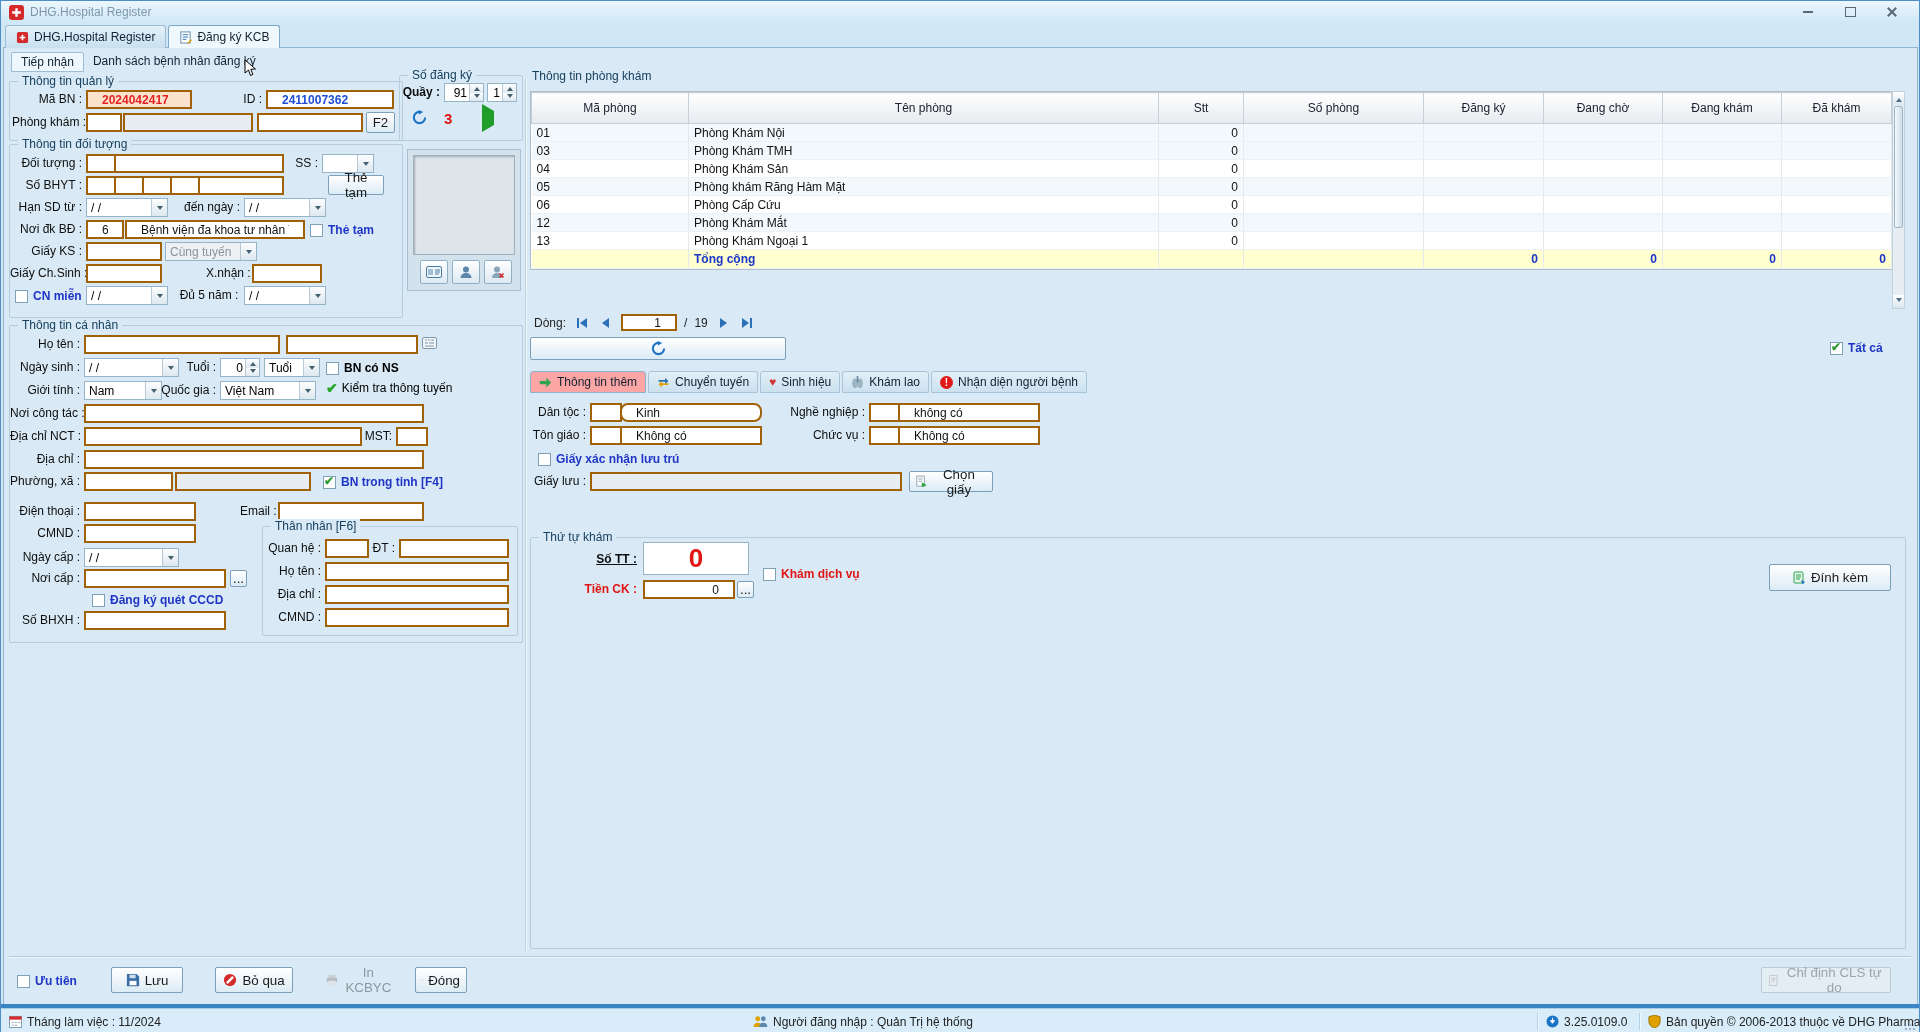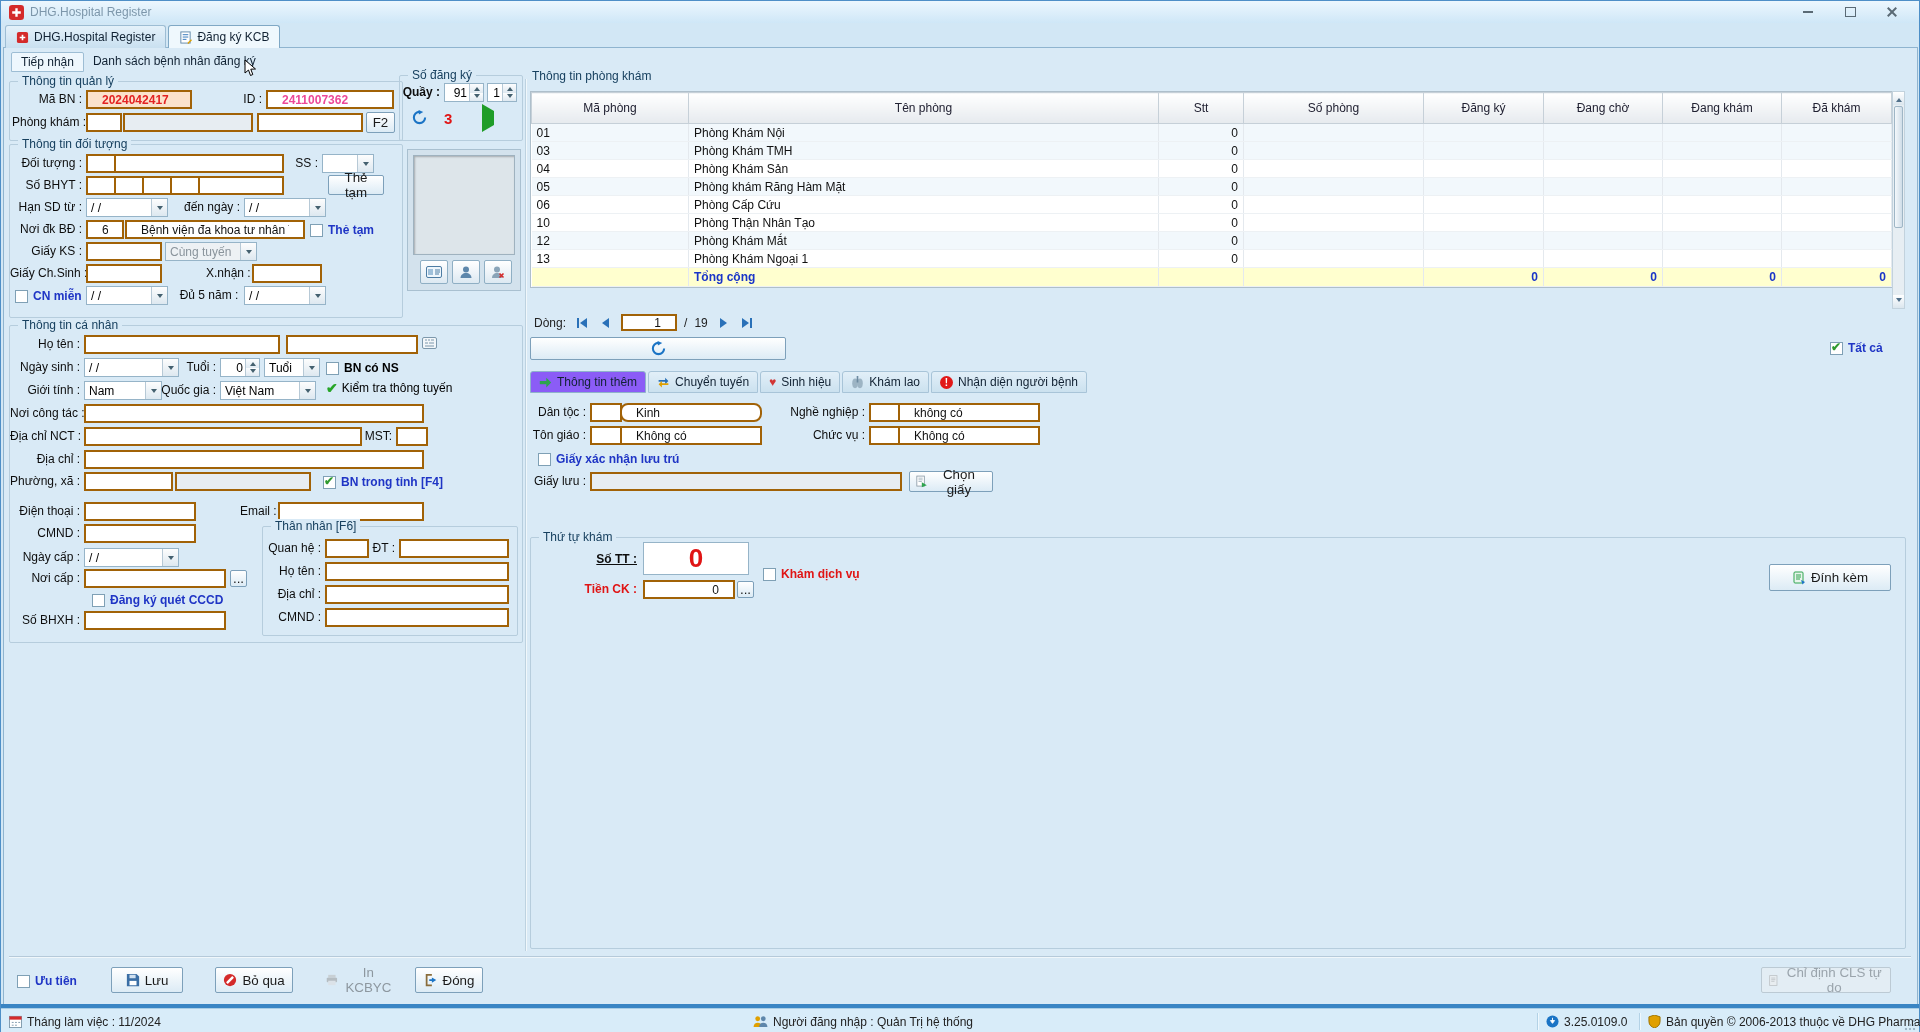--- a/index.html
+++ b/index.html
@@ -57,21 +57,21 @@
   .chk{position:absolute;display:flex;align-items:center;gap:5px;height:16px;}
   .chk .box{width:13px;height:13px;min-width:13px;background:#fff;border:1px solid #7fa0b5;position:relative;box-sizing:border-box;}
   .chk.checked .box::after{content:"✔";position:absolute;left:0px;top:-3px;font-size:12px;font-weight:bold;color:#2f9a2f;}
   .blue-bold{color:#1f35c5;font-weight:bold;}
   .red-bold{color:#e01515;font-weight:bold;}
   .red-txt{color:#e01515;}
   .bold{font-weight:bold;}
 
   
   .mabn{background:#fbe2cc;color:#e32222;font-weight:bold;}
-  .idval{color:#ec4899;font-weight:bold;}
+  .idval{color:#1d4ed8;font-weight:bold;}
   .photo-panel{position:absolute;left:406px;top:148px;width:112px;height:140px;border:1px solid #a9c0d0;background:#d3e2ed;}
   .photo-frame{position:absolute;left:5px;top:5px;width:100px;height:98px;background:#dde5ea;
     border:1px solid #9fb2bf;box-shadow:inset 1px 1px 2px rgba(0,0,0,.25);}
   .iconbtn{position:absolute;width:26px;height:22px;display:flex;align-items:center;justify-content:center;
     border:1px solid #8fafc4;background:linear-gradient(#fff,#dde9f2);border-radius:2px;}
   .playico{width:0;height:0;border-left:12px solid #1f9d28;border-top:7px solid transparent;border-bottom:7px solid transparent;}
 
   
   .panel-title{position:absolute;color:#17405f;white-space:nowrap;}
   .grid-wrap{position:absolute;left:529px;top:90px;border:1px solid #aebfcb;}
@@ -94,21 +94,21 @@
   .pager{position:absolute;display:flex;align-items:center;gap:7px;color:#222;}
   .nav{width:17px;height:15px;display:flex;align-items:center;justify-content:center;gap:1px;}
   .tri-l{width:0;height:0;border-top:5px solid transparent;border-bottom:5px solid transparent;border-right:7px solid #2a71b8;}
   .tri-r{width:0;height:0;border-top:5px solid transparent;border-bottom:5px solid transparent;border-left:7px solid #2a71b8;}
   .navbar{width:2px;height:10px;background:#2a71b8;}
 
   
   .itabs{position:absolute;left:529px;top:370px;display:flex;gap:2px;height:22px;}
   .itab{display:flex;align-items:center;gap:5px;padding:0 8px;border:1px solid #a8c4d8;border-radius:3px 3px 0 0;
     background:linear-gradient(#e2eff8,#cbe1ef);color:#123;}
-  .itab.active{background:#8b5cf6;border-color:#8fb2cb;}
+  .itab.active{background:#fca5a5;border-color:#8fb2cb;}
   .alert-ic{width:13px;height:13px;border-radius:50%;background:#e11818;color:#fff;font-size:10px;font-weight:bold;
     display:flex;align-items:center;justify-content:center;}
   .heart-ic{color:#d23535;font-size:12px;line-height:12px;}
   .check-ic{color:#27a527;font-weight:bold;font-size:14px;line-height:14px;}
 
   .sott-box{position:absolute;border:1px solid #96b4c8;background:#fff;display:flex;align-items:center;justify-content:center;
     color:#e01515;font-size:26px;font-weight:bold;}
 
   .vdiv{position:absolute;width:1px;background:#bdd2e0;border-right:1px solid #f0f7fb;}
   .hgroove{position:absolute;height:1px;background:#b6cada;border-bottom:1px solid #f0f7fb;}
@@ -493,30 +493,20 @@
           <tr>
             <td>06</td>
             <td>Phòng Cấp Cứu</td>
             <td class="num">0</td>
             <td></td>
             <td></td>
             <td></td>
             <td></td>
             <td></td>
           </tr>
-          <tr>
-            <td>10</td>
-            <td>Phòng Thận Nhân Tạo</td>
-            <td class="num">0</td>
-            <td></td>
-            <td></td>
-            <td></td>
-            <td></td>
-            <td></td>
-          </tr>
           <tr class="alt">
             <td>12</td>
             <td>Phòng Khám Mắt</td>
             <td class="num">0</td>
             <td></td>
             <td></td>
             <td></td>
             <td></td>
             <td></td>
           </tr>
@@ -694,21 +684,21 @@
 
   <button class="btn flat" style="left:318px;top:966px;width:82px;height:26px;">
     <svg width="14" height="14" viewBox="0 0 16 16" style="opacity:.55">
       <rect x="3" y="1" width="10" height="4" fill="#bbb"></rect>
       <rect x="1" y="5" width="14" height="6" rx="1" fill="#999"></rect>
       <rect x="3" y="9" width="10" height="6" fill="#ddd"></rect>
     </svg>
     <span>In KCBYC</span>
   </button>
 
-  <button class="btn" style="left:414px;top:966px;width:68px;height:26px;">
+  <button class="btn" style="left:414px;top:966px;width:52px;height:26px;">
     <svg width="14" height="14" viewBox="0 0 16 16">
       <path d="M2 1h7v2H4v10h5v2H2z" fill="#8a6d3b"></path>
       <path d="M9 5l5 3-5 3V9H6V7h3z" fill="#1b74c5"></path>
     </svg>
     <span>Đóng</span>
   </button>
 
   <button class="btn disabled" style="left:1760px;top:966px;width:130px;height:26px;">
     <svg width="13" height="13" viewBox="0 0 14 14" style="opacity:.5">
       <rect x="2" y="1" width="9" height="12" fill="#eee" stroke="#999"></rect>

